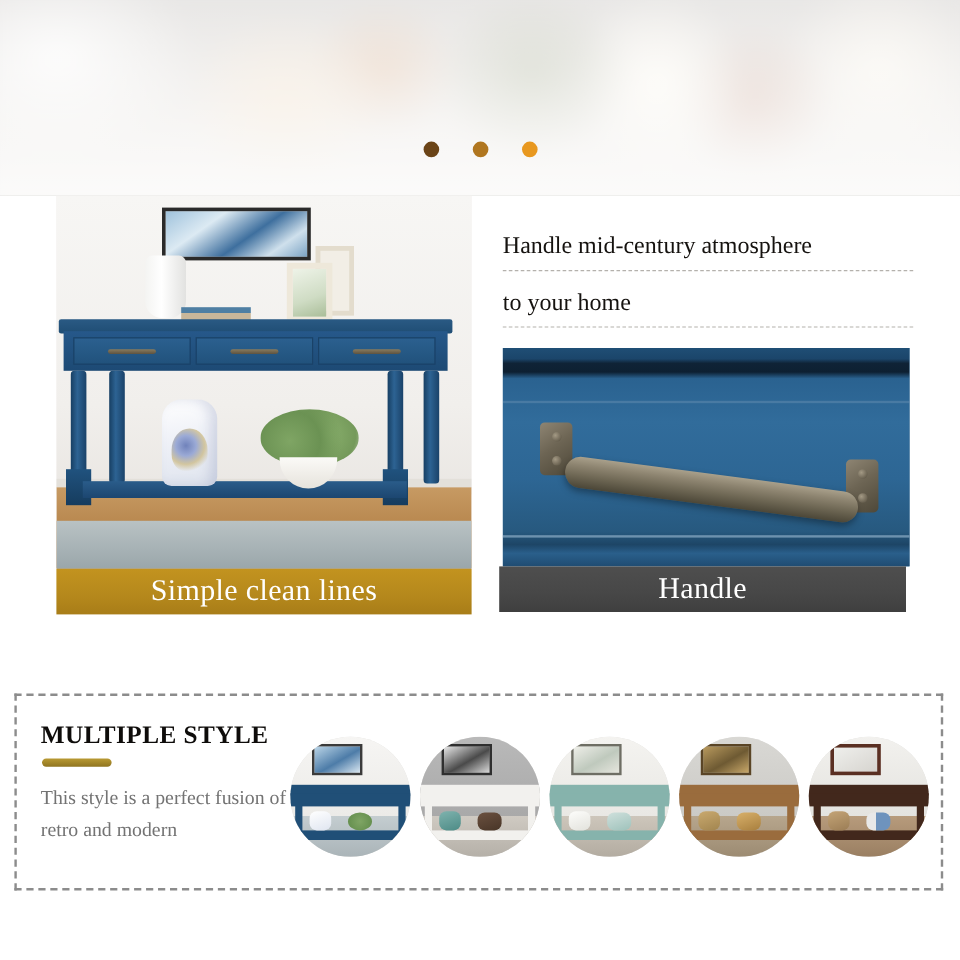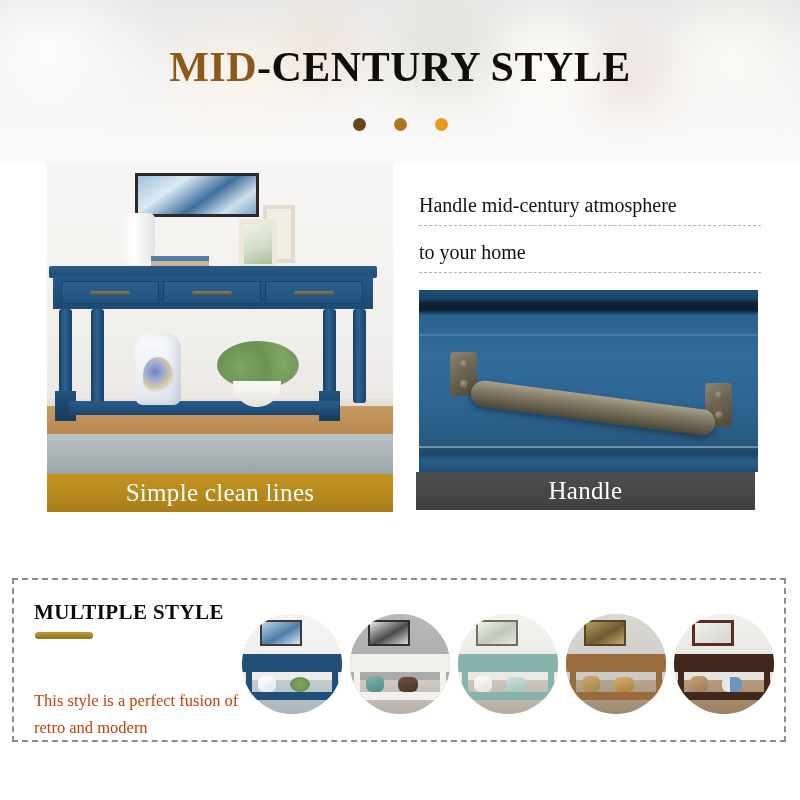--- a/index.html
+++ b/index.html
@@ -288,22 +288,21 @@
   .mc-rule {
     position: absolute; left: 21px; top: 52px;
     width: 58px; height: 7px; border-radius: 4px;
     background: linear-gradient(180deg,#b99a33,#8f7420);
   }
   .mc-body {
     position: absolute; left: 20px; top: 72px;
     width: 230px;
     font-size: 16.5px;
     line-height: 1.62;
-    color: #c2410c;
-    margin-top: 36px;
+    color: #737373;
   }
 
   .swatches {
     position: absolute;
     left: 228px; top: 8px;
     width: 540px; height: 150px;
     display: flex;
     align-items: flex-start;
     gap: 8px;
   }
@@ -370,23 +369,20 @@
 </style>
 </head>
 <body>
 
 <div id="page">
 
   <div class="header">
     <div class="header-bg"></div>
     <div class="header-veil"></div>
 
-    <div class="header-title">
-      <span class="title-accent">MID</span><span class="title-main">-CENTURY STYLE</span>
-    </div>
 
     <div class="dots">
       <span class="dot" style="background: rgb(107, 68, 23);"></span>
       <span class="dot" style="background: rgb(176, 118, 31);"></span>
       <span class="dot" style="background: rgb(232, 152, 31);"></span>
     </div>
   </div>
 
   <div class="photo-left">
     <div class="room-wall"></div>

